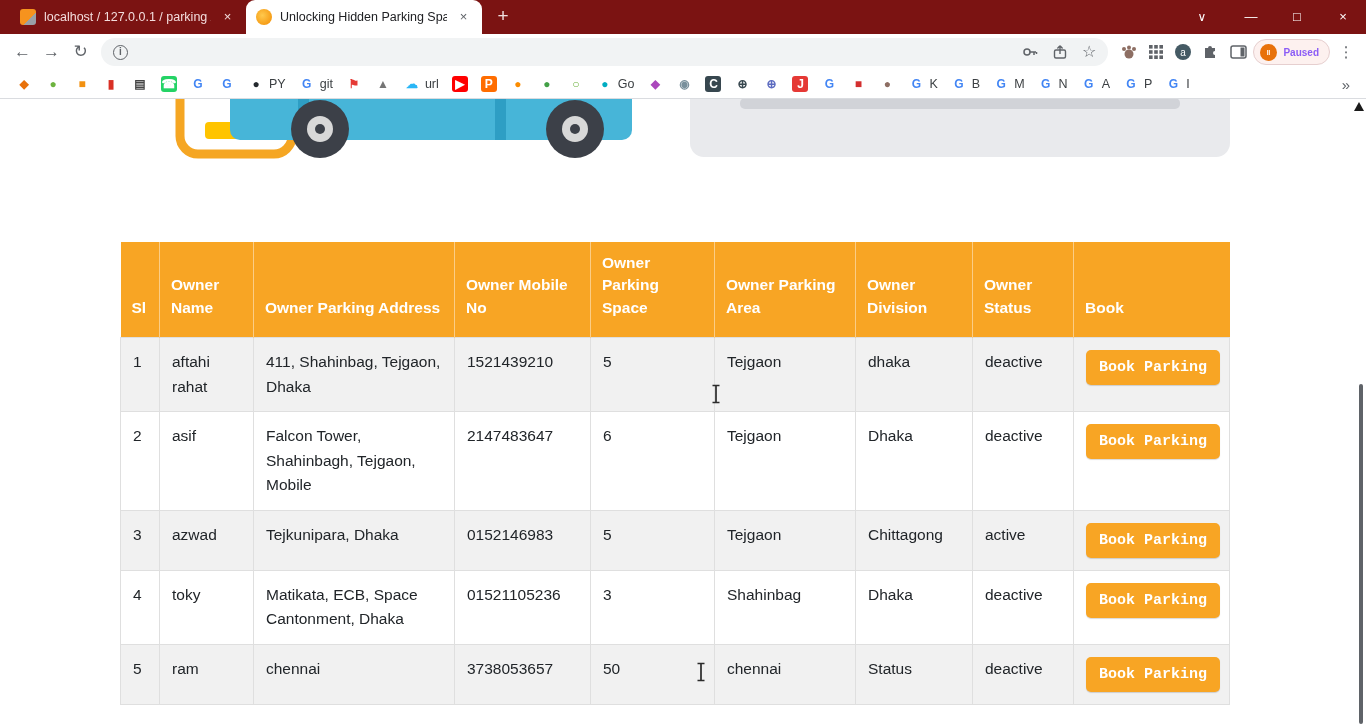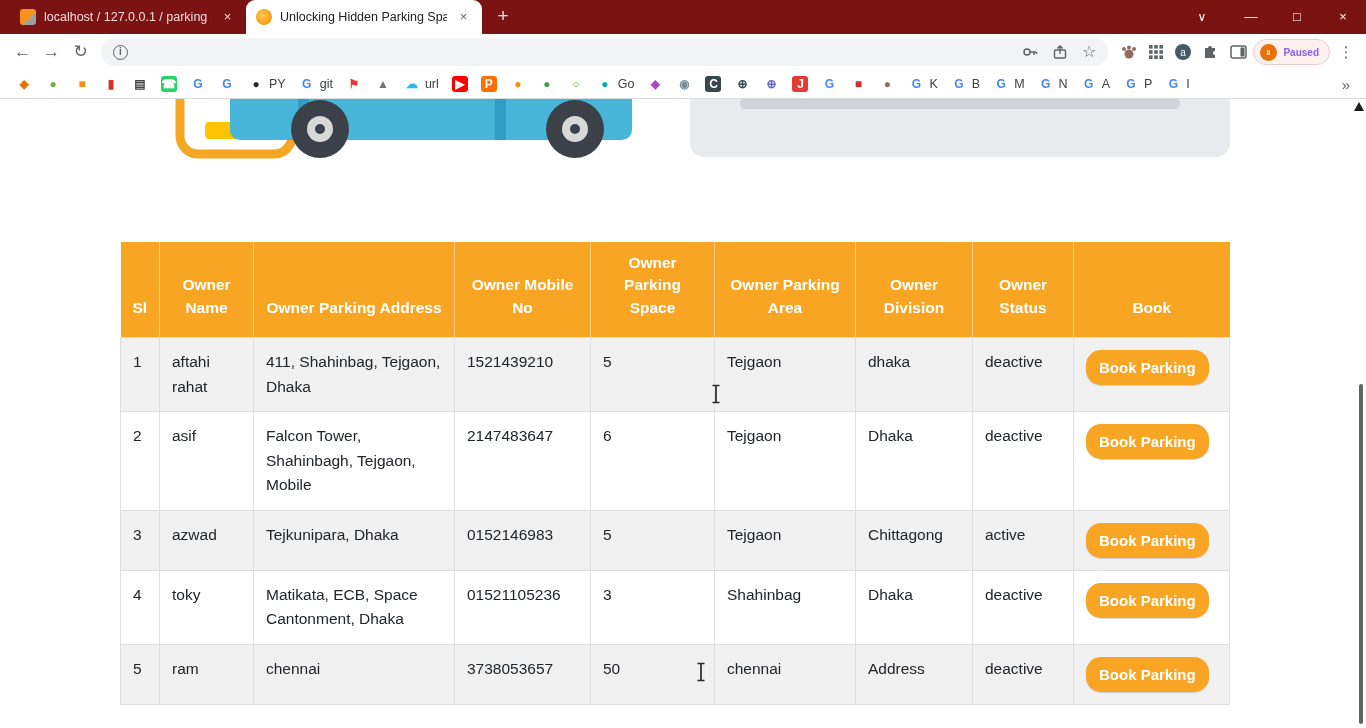--- a/index.html
+++ b/index.html
@@ -48,28 +48,28 @@
   
   .content { position:relative; height:628px; background:#fff; overflow:hidden; }
   .hero-car { position:absolute; left:175px; top:0; }
   .gray-panel { position:absolute; left:690px; top:-22px; width:540px; height:80px; background:#e9eaed; border-radius:14px; }
   .gray-bar { position:absolute; left:740px; top:-1px; width:440px; height:11px; background:#d1d3d8; border-radius:5px; }
 
   .table-wrap { position:absolute; left:120px; top:143px; }
   table { border-collapse:collapse; width:1109px; table-layout:fixed; font-size:15.5px; color:#212529; }
   col.c-sl{width:39px} col.c-name{width:94px} col.c-addr{width:201px} col.c-mob{width:136px}
   col.c-space{width:124px} col.c-area{width:141px} col.c-div{width:117px} col.c-stat{width:101px} col.c-book{width:156px}
-  th { background:#f8a524; color:#fff; font-weight:700; font-size:15.5px; text-align:center;
+  th { background:#f8a524; color:#fff; font-weight:700; font-size:15.5px; text-align:left;
        vertical-align:bottom; padding:10px 11px 18px; line-height:1.45; border-left:1px solid rgba(255,255,255,.45); }
   th:first-child { border-left:none; }
   td { border:1px solid #dfdfdf; padding:12px; vertical-align:top; line-height:1.58; }
   tbody tr:nth-child(odd) td { background:#f1f1f1; }
   tbody tr:nth-child(even) td { background:#ffffff; }
-  .book-btn { background:#f8a524; color:#fff; font-weight:600; font-size:15px; border:none; border-radius:15px;
-              padding:9px 13px; cursor:pointer; font-family:Liberation Sans, sans-serif; box-shadow:0 1px 1px rgba(0,0,0,.15); white-space:nowrap; }
+  .book-btn { background:#f8a524; color:#fff; font-weight:600; font-size:15px; border:none; border-radius:5px;
+              padding:9px 13px; cursor:pointer; font-family:Liberation Mono, monospace; box-shadow:0 1px 1px rgba(0,0,0,.15); white-space:nowrap; }
 
   
   .scroll-arrow { position:absolute; right:2px; top:3px; width:0; height:0; border-left:5px solid transparent; border-right:5px solid transparent; border-bottom:9px solid #1b1b1b; }
   .scroll-thumb { position:absolute; right:3px; top:285px; width:4px; height:340px; background:#5f6368; border-radius:2px; }
   .cursor { position:absolute; pointer-events:none; }
   .cursor.c1 { left:710px; top:285px; }
   .cursor.c2 { left:695px; top:563px; }
 </style>
 </head>
 <body>
@@ -373,21 +373,21 @@
               <button class="book-btn">Book Parking</button>
             </td>
           </tr>
           <tr>
             <td>5</td>
             <td>ram</td>
             <td>chennai</td>
             <td>3738053657</td>
             <td>50</td>
             <td>chennai</td>
-            <td>Address</td>
+            <td>Status</td>
             <td>deactive</td>
             <td>
               <button class="book-btn">Book Parking</button>
             </td>
           </tr>
         </tbody>
       </table>
     </div>
 
     <div class="scroll-arrow"></div>

